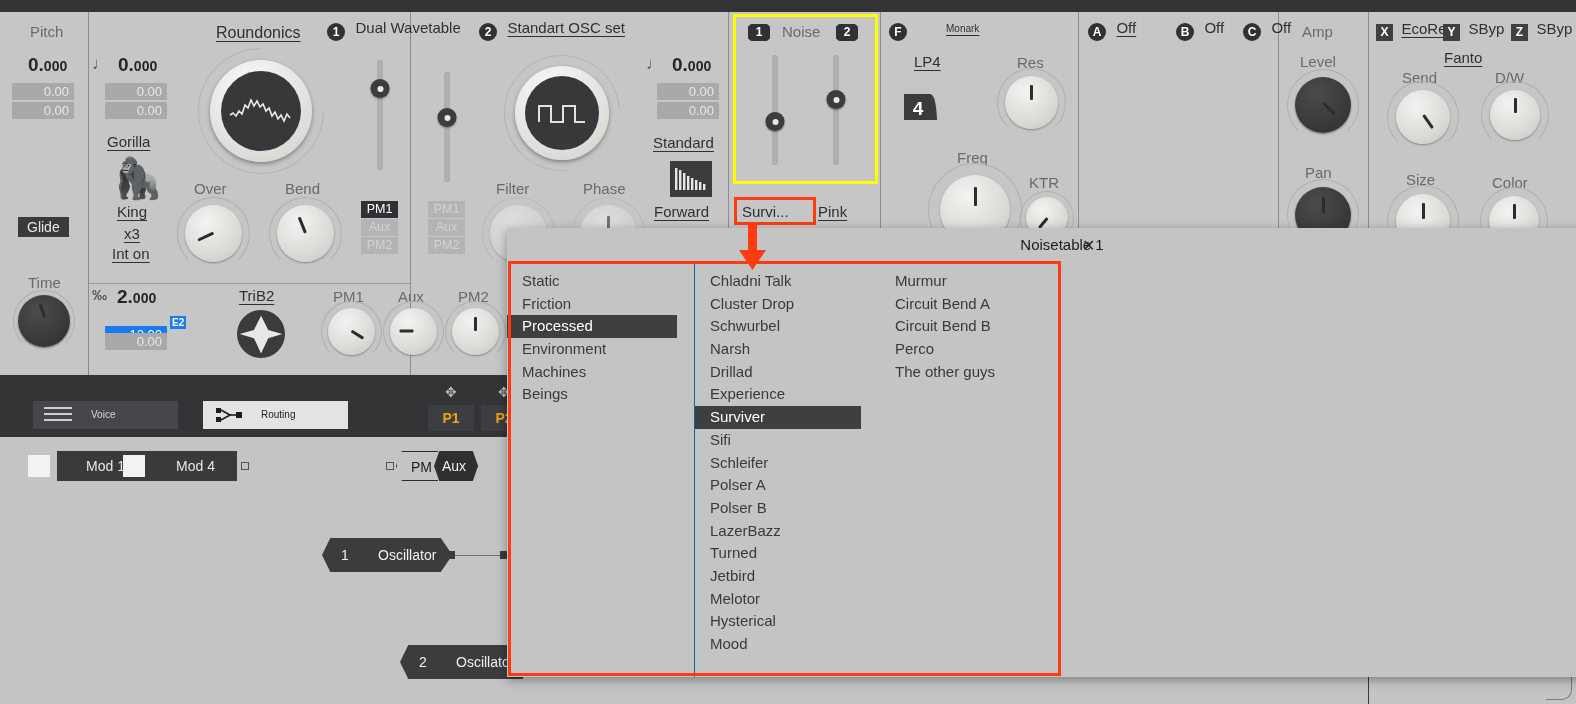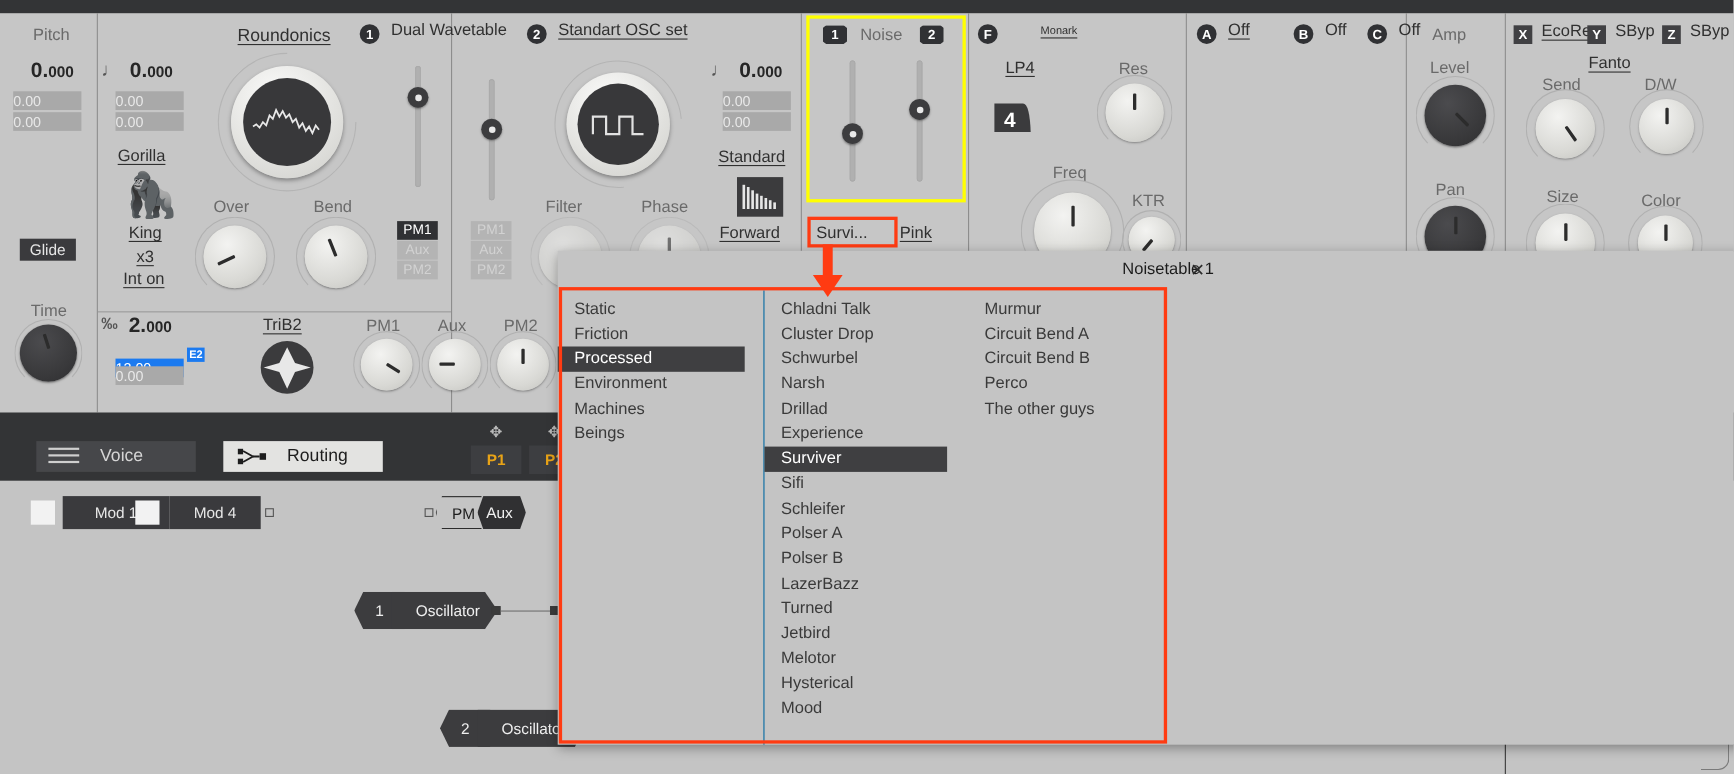--- a/index.html
+++ b/index.html
@@ -22,21 +22,21 @@
   .vdiv { position:absolute; top:12px; width:1px; height:363px; background:#8d8d8d; }
 
   .lbl { color:#6a6a6a; font-size:15px; }
   .lbl-dark { color:#303030; font-size:15px; }
   .ul { text-decoration: underline; text-underline-offset:3px; }
 
   
   .big-num { font-size:19px; color:#262626; font-weight:bold; letter-spacing:0px; }
   .big-num .dec { font-size:14px; font-weight:bold; }
   .minifield {
-    background:#a9a9a9; color:#e8e8e8; font-size:13px; text-align:left;
+    background:#a9a9a9; color:#e8e8e8; font-size:13px; text-align:right;
     padding:1px 5px 1px 0; width:62px; height:17px; line-height:16px;
   }
   .minifield.blue { background:#1b7af0; color:#ffffff;margin-top:12px; }
   .tagE2 { background:#1b7af0; color:#fff; font-size:10px; font-weight:bold;
            padding:0 2px; line-height:13px; height:13px; display:inline-block;}
 
   
   .knob { position:absolute; border-radius:50%; }
   .knob .cap { position:absolute; inset:0; border-radius:50%; }
   .knob .arc {
@@ -96,21 +96,21 @@
   .ddrow.sel { background:#3f3f41; color:#ffffff; }
   .cats .ddrow.sel { width:170px; }
   .listcol .ddrow.sel { width:166px; }
 
   
   .arrow { position:absolute; }
 
   
   .bottom { position:absolute; left:0; top:375px; width:1576px; height:329px; background:#c4c4c4; }
   .toolbar { position:absolute; left:0; top:0; width:1576px; height:62px; background:#333436; }
-  .tb-tab { position:absolute; height:28px; line-height:28px; font-size:16px; color:#d5d5d5;
+  .tb-tab { position:absolute; height:28px; line-height:28px; font-size:10px; color:#d5d5d5;
             background:#46474a; text-align:center; }
   .tb-tab.active { background:#e3e3e1; color:#1d1d1d; }
   .movei { position:absolute; color:#b9b9b9; font-size:14px; }
   .slot { position:absolute; height:26px; line-height:26px; font-size:14px; font-weight:bold;
           text-align:center; background:#3d3e41; }
 
   .modbtn { position:absolute; height:30px; background:#3a3a3d; color:#e7e7e7; font-size:14px;
             line-height:30px; text-align:center; }
   .modchk { position:absolute; width:22px; height:22px; background:#f2f2f2; }
   .port { position:absolute; width:8px; height:8px; background:#c4c4c4; border:1.5px solid #555; }

